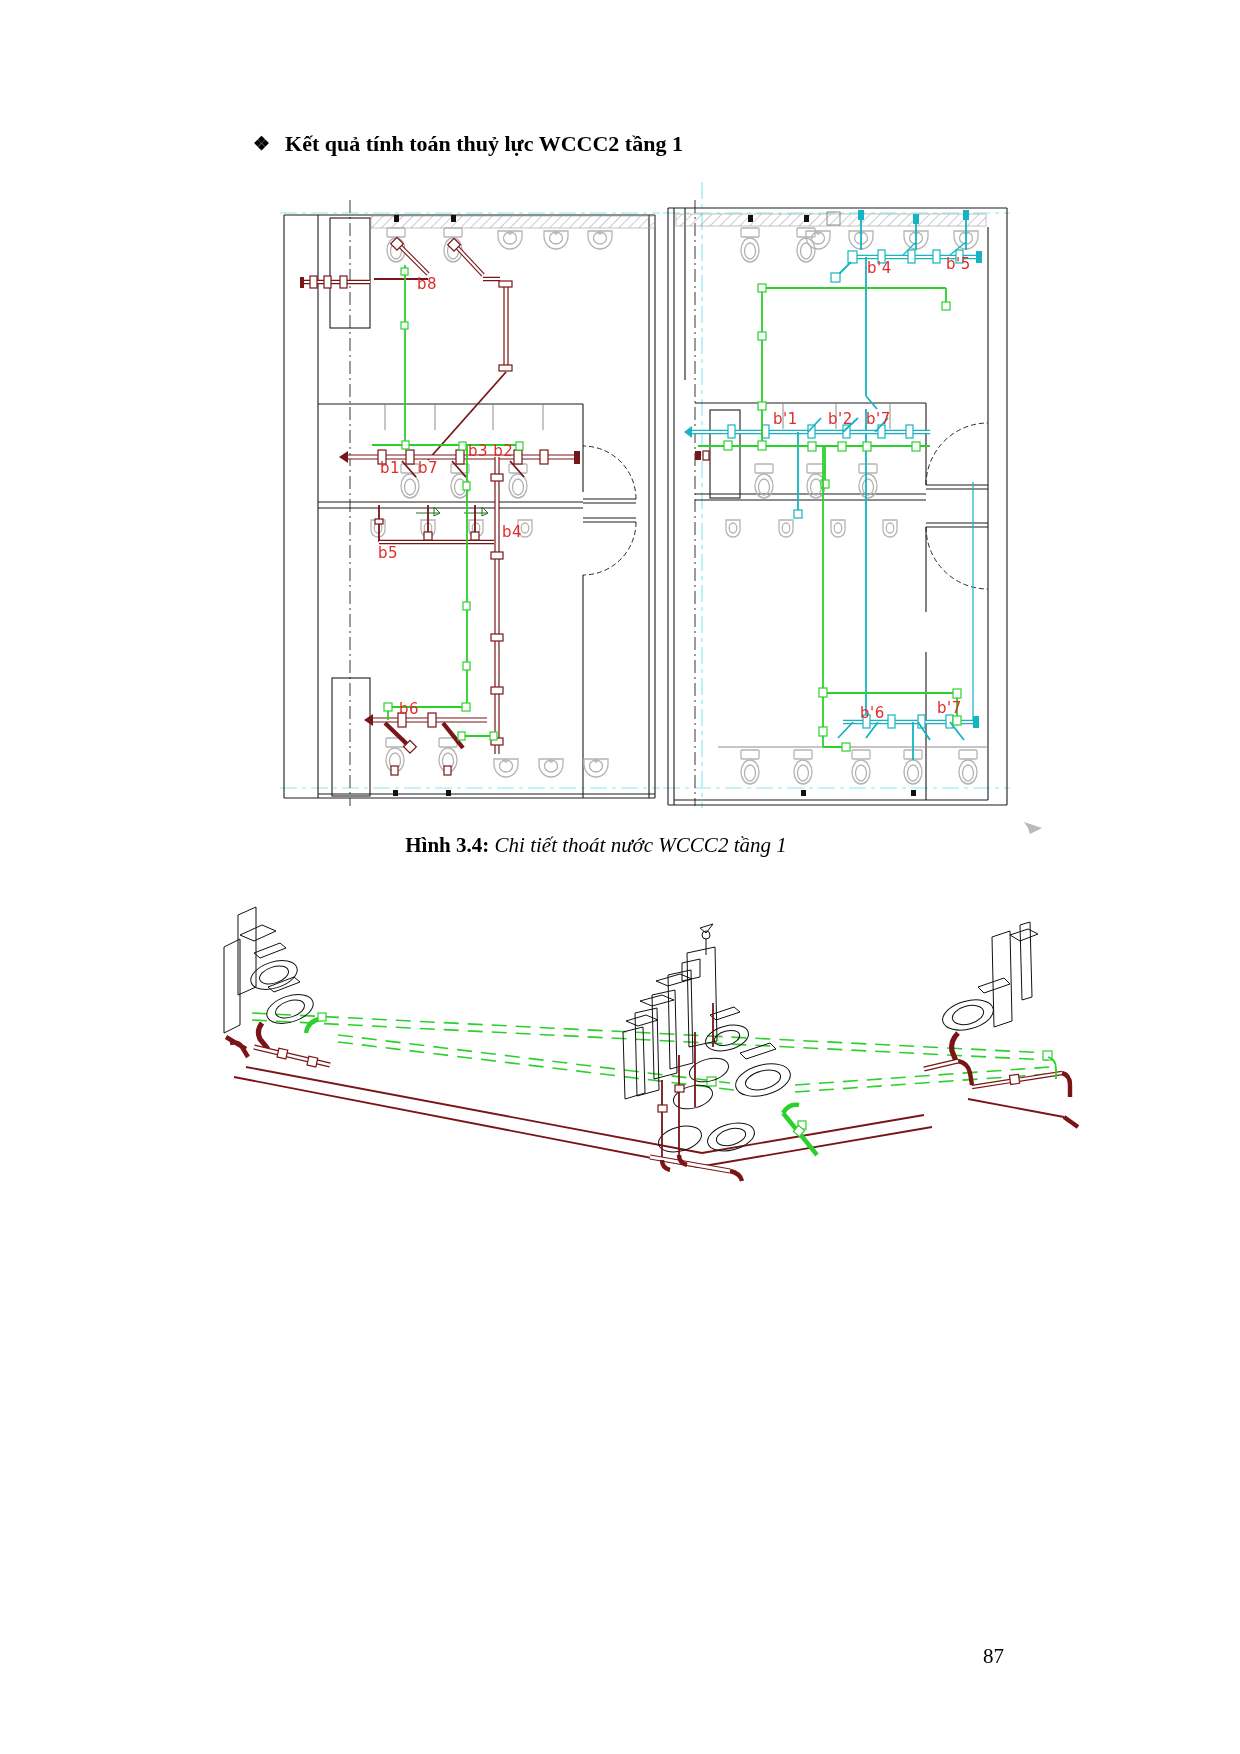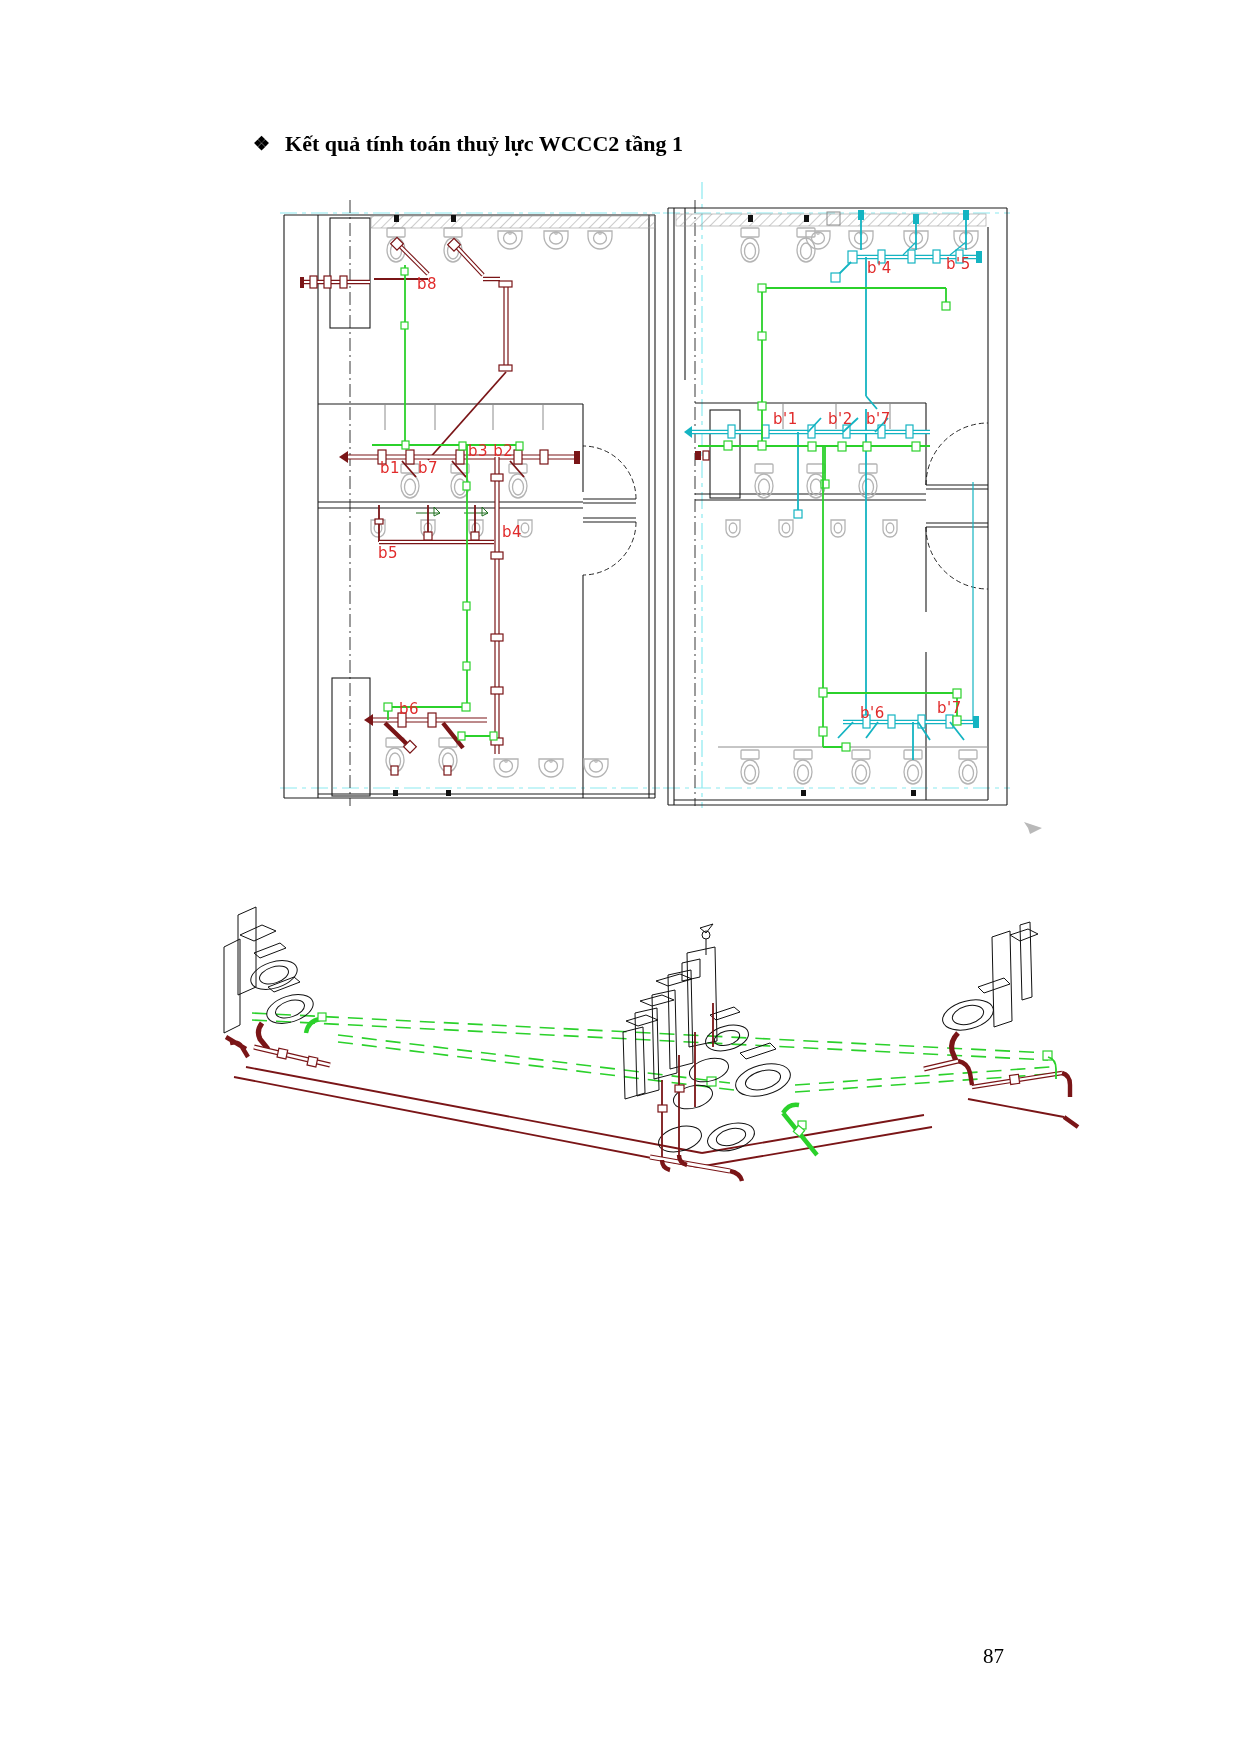--- a/index.html
+++ b/index.html
@@ -322,20 +322,24 @@
     <span class="cad-label" style="left:121px;top:520px">b6</span>
     <span class="cad-label" style="left:589px;top:79px">b'4</span>
     <span class="cad-label" style="left:668px;top:75px">b'5</span>
     <span class="cad-label" style="left:495px;top:230px">b'1</span>
     <span class="cad-label" style="left:550px;top:230px">b'2</span>
     <span class="cad-label" style="left:588px;top:230px">b'7</span>
     <span class="cad-label" style="left:582px;top:524px">b'6</span>
     <span class="cad-label" style="left:659px;top:519px">b'7</span>
   </div>
 
+  <div class="caption" id="cap34">
+    <span class="cap-label">Hình 3.4:</span>
+    <span class="cap-text">Chi tiết thoát nước WCCC2 tầng 1</span>
+  </div>
 
   <svg class="cursor-mark" viewBox="0 0 22 16">
     <polygon points="2,2 20,8 8,14 6,8" fill="#b9b9b9"></polygon>
   </svg>
 
   <div class="fig35">
     <svg viewBox="0 0 880 370" width="880" height="370">
 
       <g>
         <path class="gdash" d="M42,138 L838,178 M42,145 L838,185"></path>

